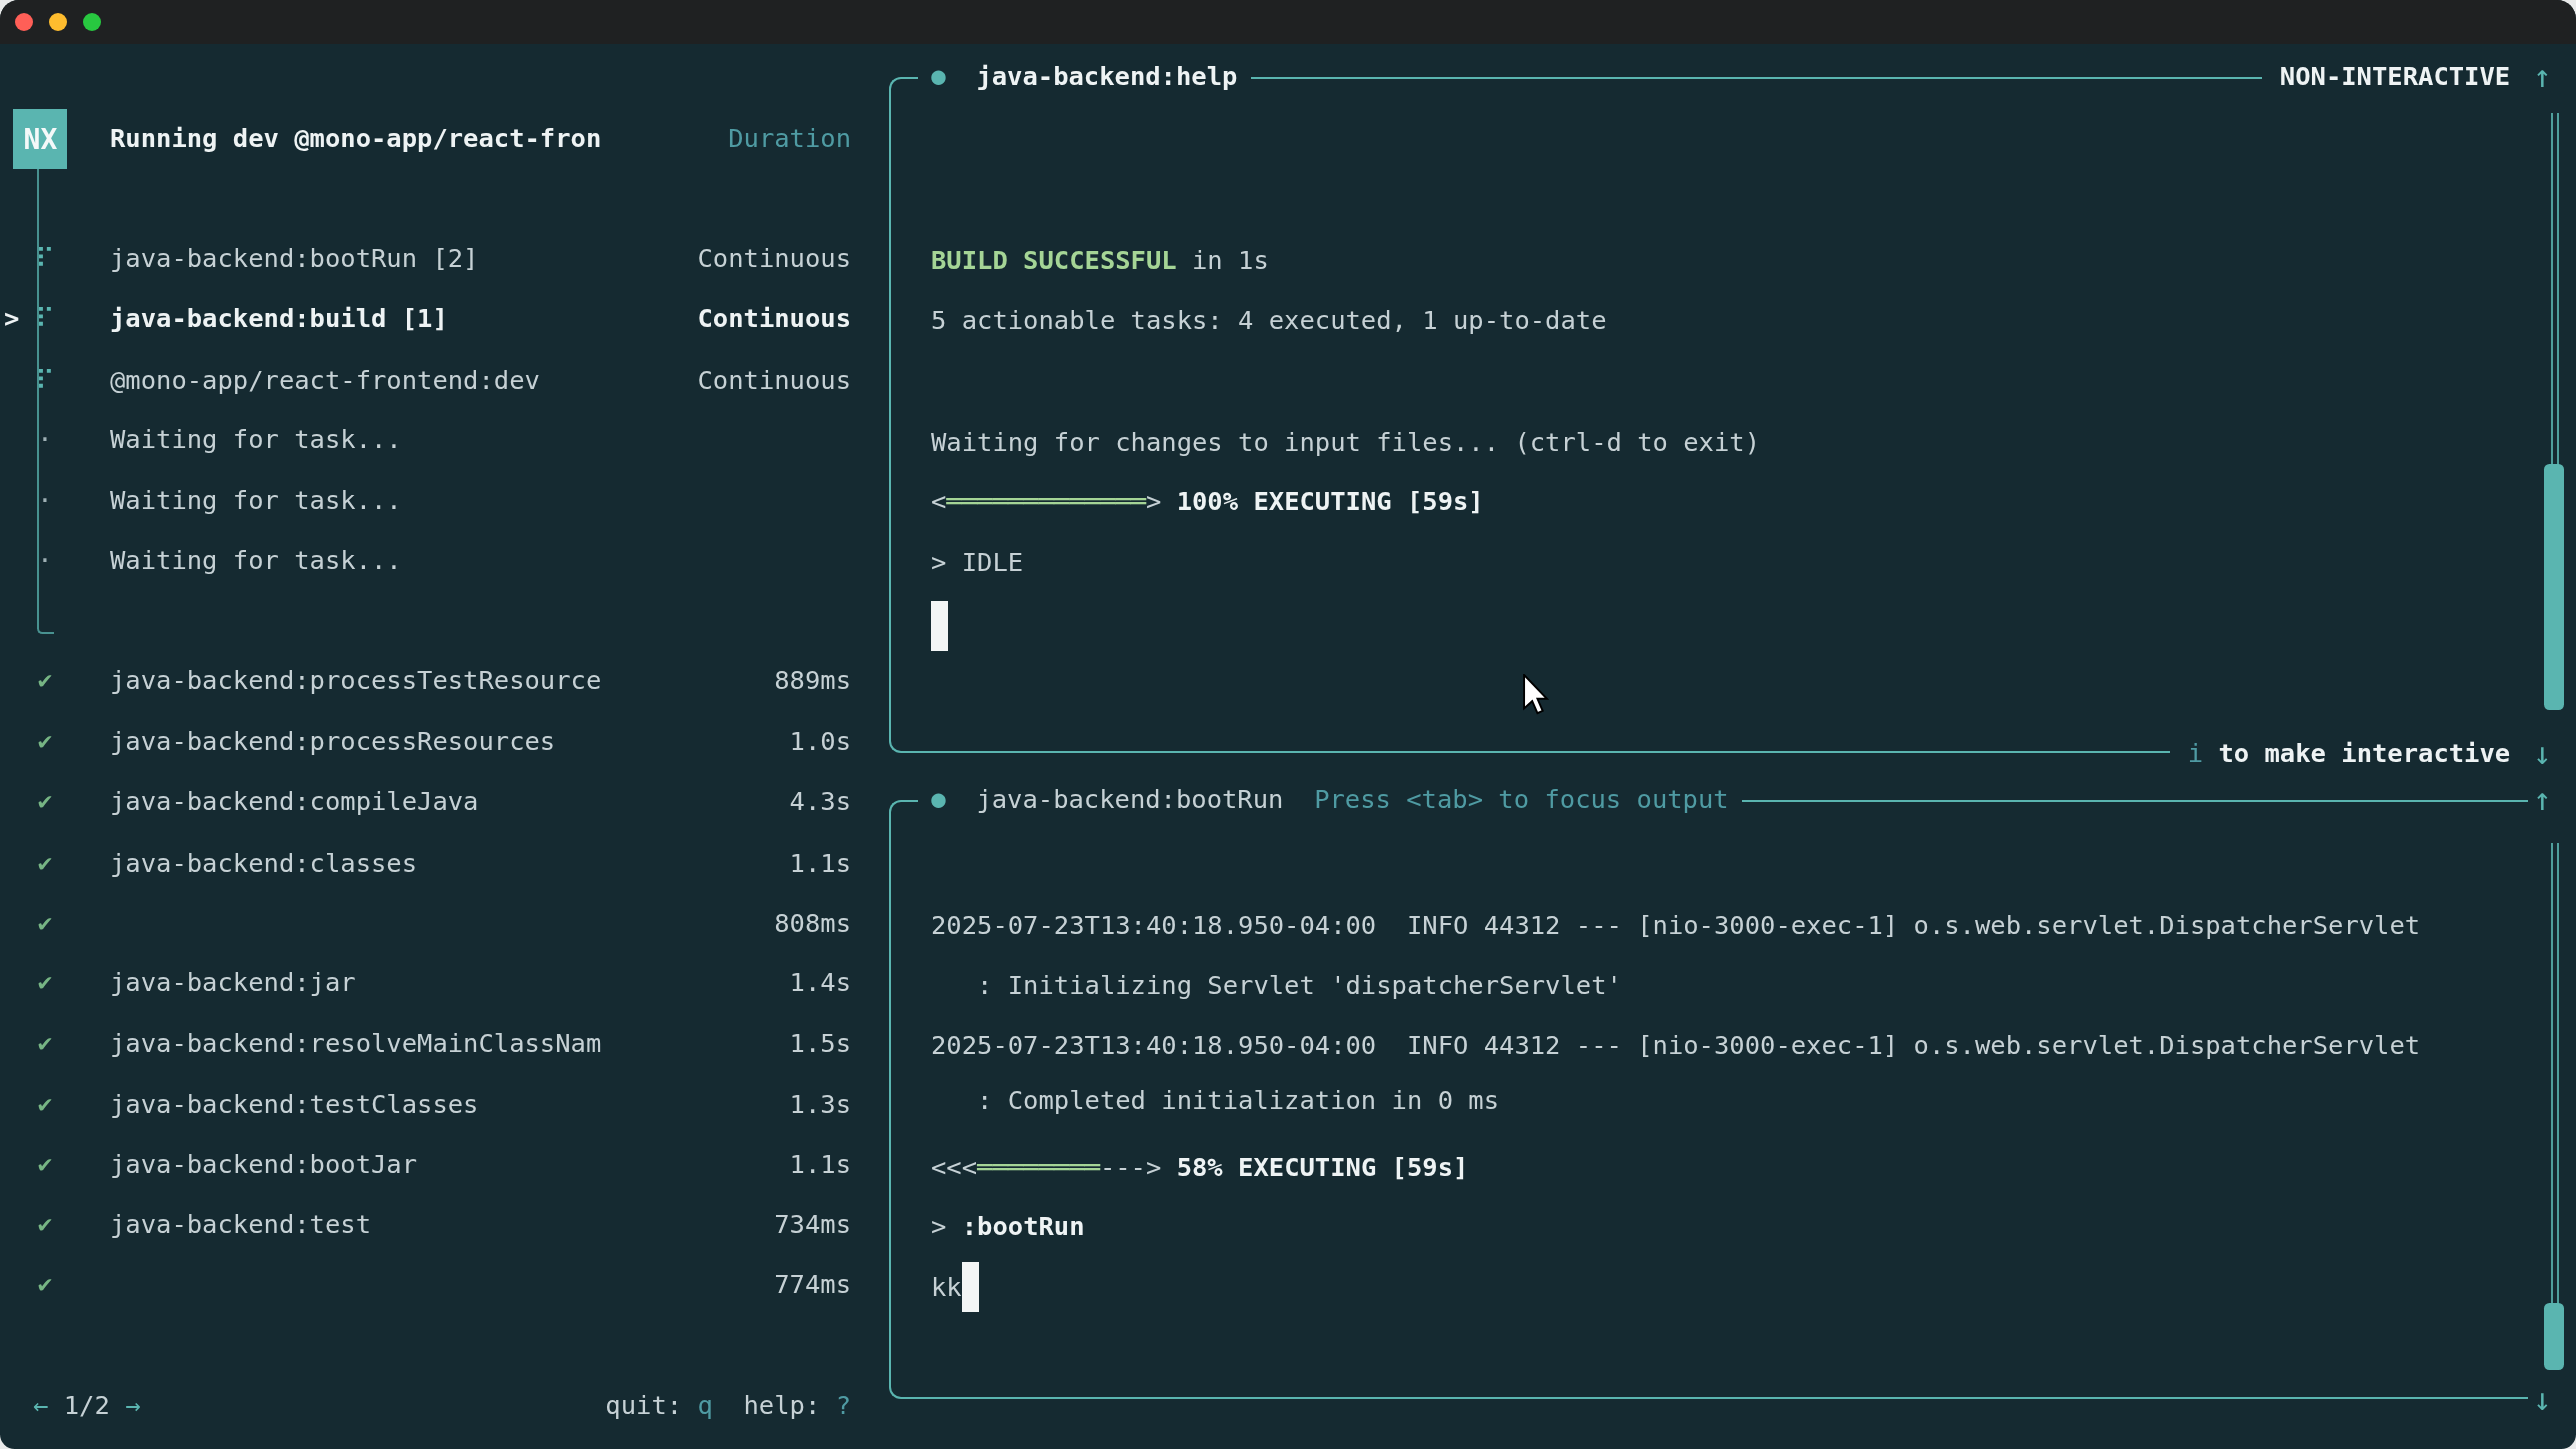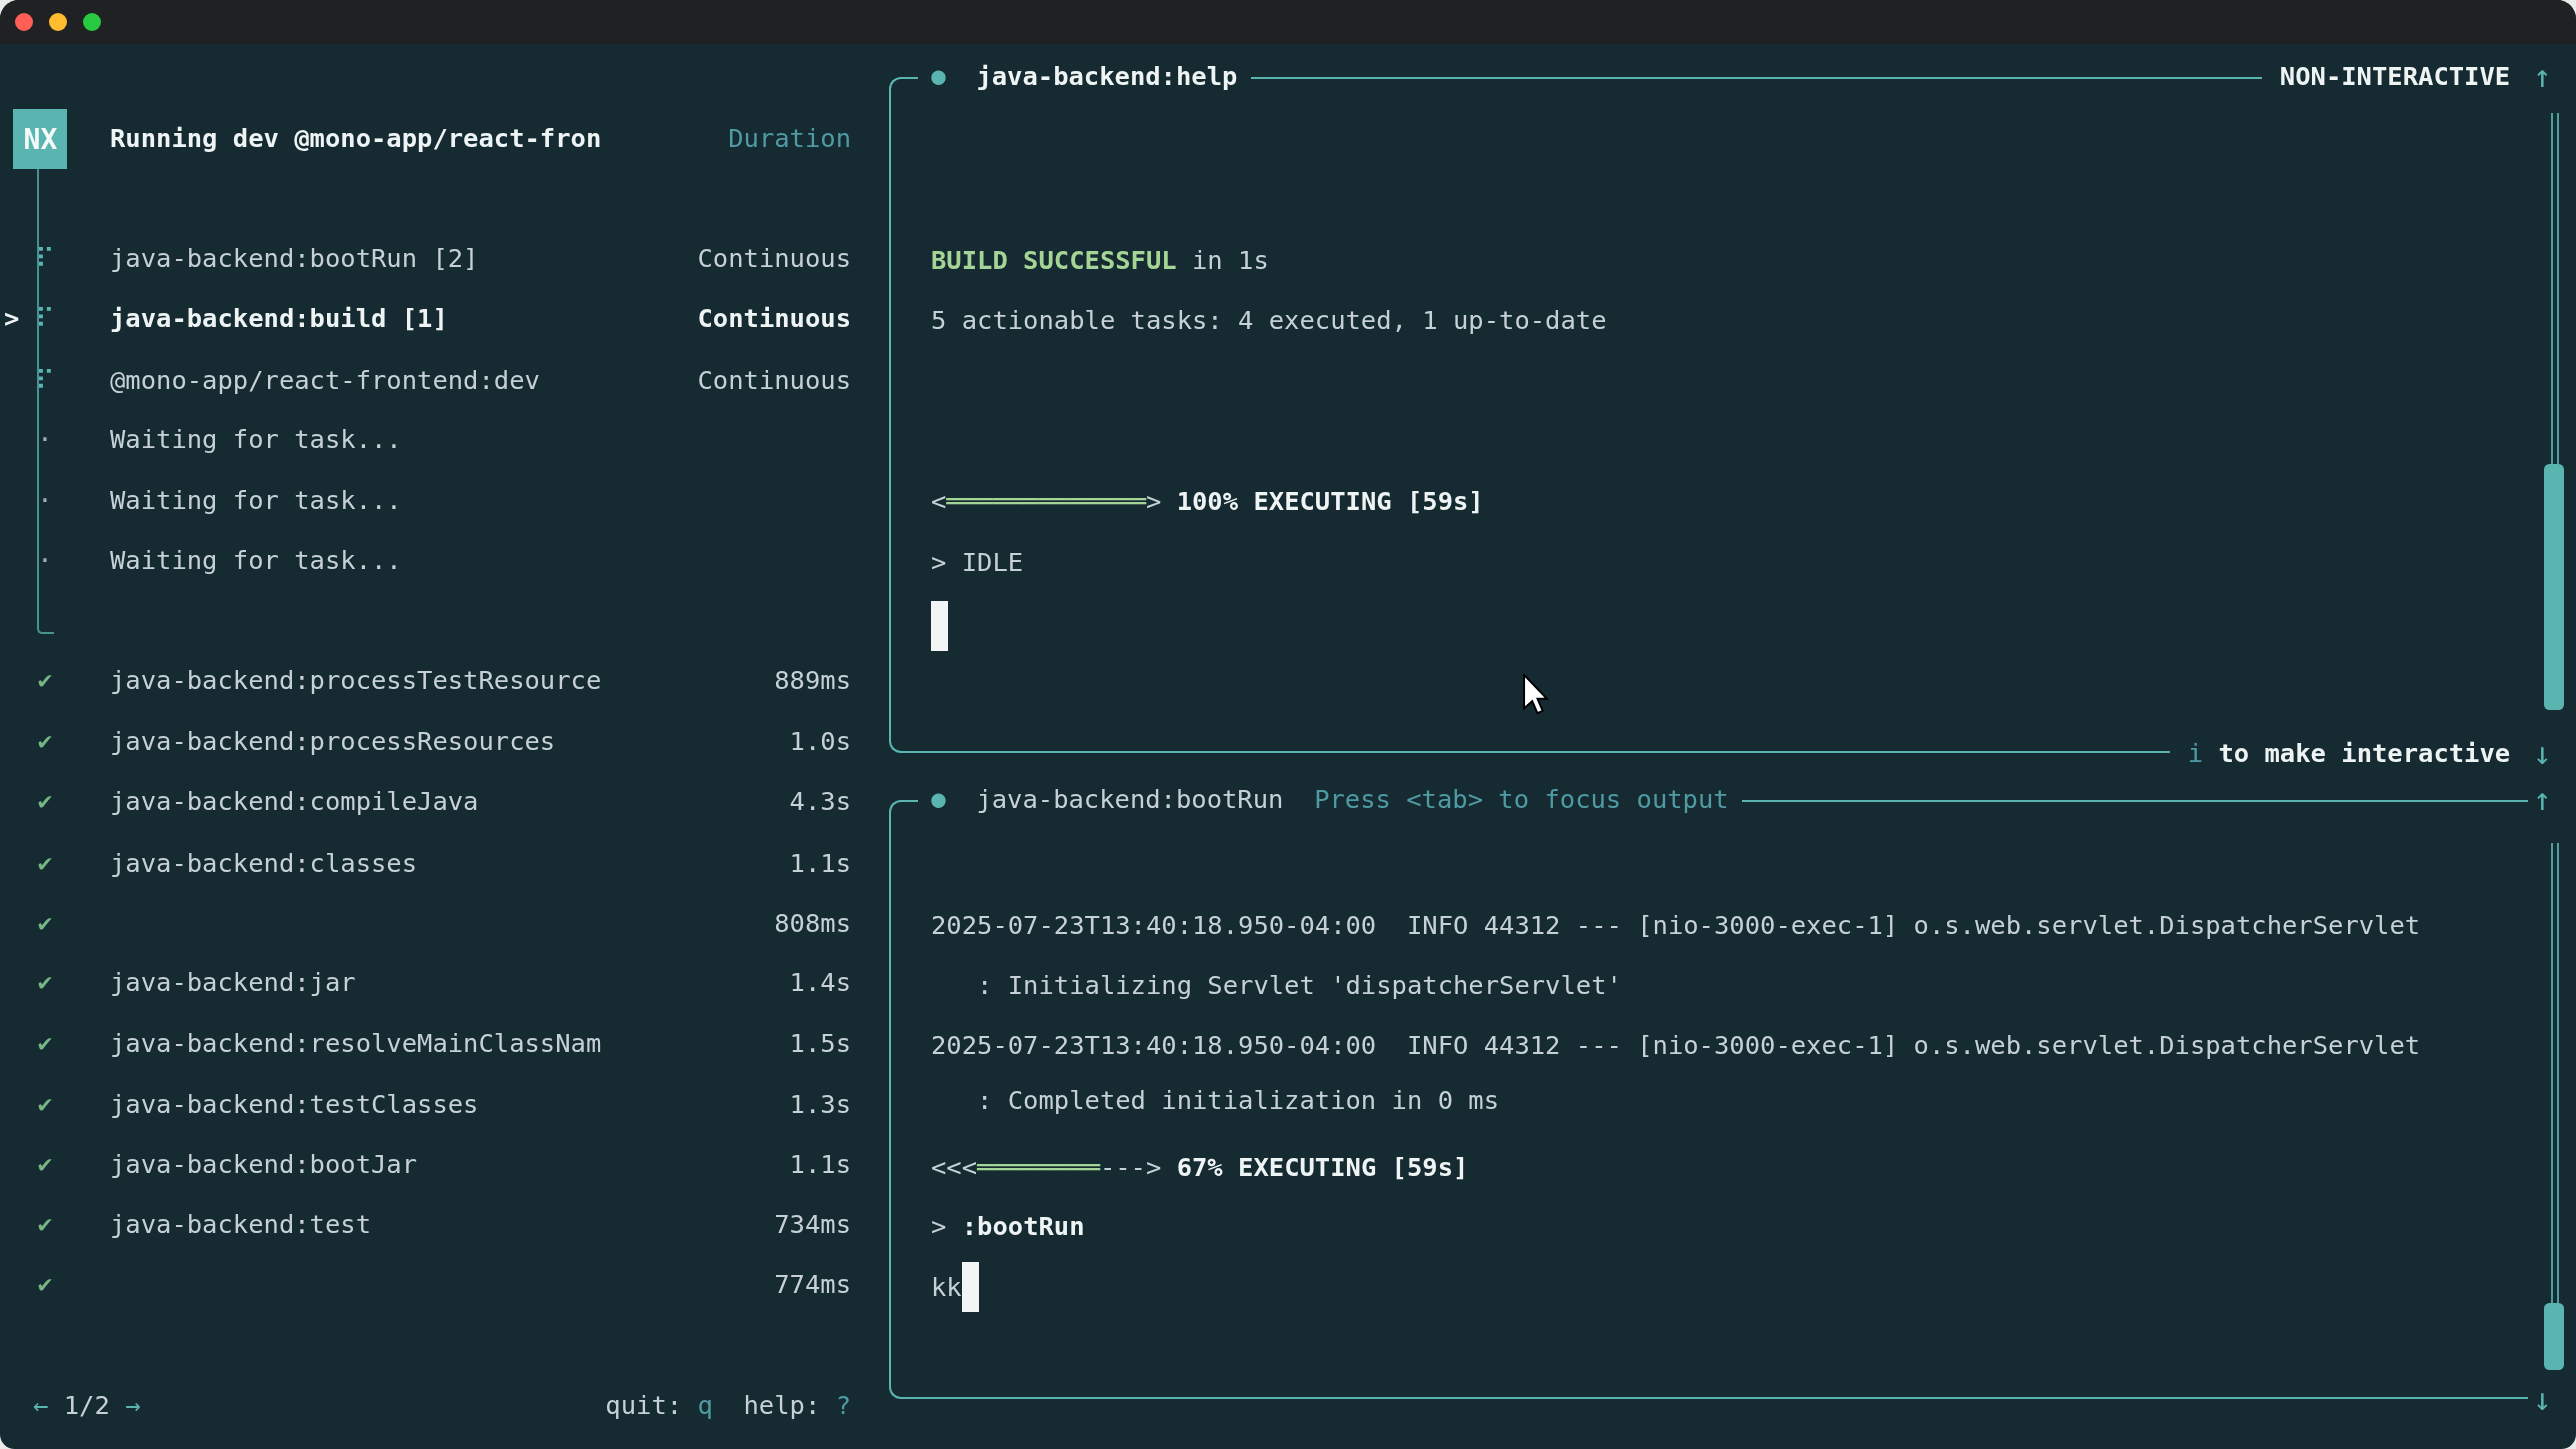--- a/index.html
+++ b/index.html
@@ -229,20 +229,21 @@
         </span>
         <span class="mask" style="padding:0 9.4px 0 5.4px;">
           <span class="scroll-arrow">↑</span>
         </span>
       </div>
 
       <div class="pline" style="top:151px">
         <span class="greenb">BUILD SUCCESSFUL</span><span> in 1s</span>
       </div>
       <div class="pline" style="top:211px">5 actionable tasks: 4 executed, 1 up-to-date</div>
+      <div class="pline" style="top:333px">Waiting for changes to input files... (ctrl-d to exit)</div>
       <div class="pline" style="top:392px">
         <span>&lt;</span><span class="greenb">═════════════</span><span>&gt;</span><span class="b"> 100% EXECUTING [59s]</span>
       </div>
       <div class="pline" style="top:453px">&gt; IDLE</div>
       <div class="pline" style="top:517px">
         <span class="cursor"></span>
       </div>
 
       <div class="ftr">
         <span class="spacer"></span>
@@ -269,21 +270,21 @@
         <span class="mask" style="padding:0 9.4px 0 5.4px;">
           <span class="scroll-arrow">↑</span>
         </span>
       </div>
 
       <div class="pline" style="top:93px">2025-07-23T13:40:18.950-04:00  INFO 44312 --- [nio-3000-exec-1] o.s.web.servlet.DispatcherServlet</div>
       <div class="pline" style="top:153px">   : Initializing Servlet 'dispatcherServlet'</div>
       <div class="pline" style="top:213px">2025-07-23T13:40:18.950-04:00  INFO 44312 --- [nio-3000-exec-1] o.s.web.servlet.DispatcherServlet</div>
       <div class="pline" style="top:268px">   : Completed initialization in 0 ms</div>
       <div class="pline" style="top:335px">
-        <span>&lt;&lt;&lt;</span><span class="greenb">════════</span><span>---&gt;</span><span class="b"> 67% EXECUTING [59s]</span>
+        <span>&lt;&lt;&lt;</span><span class="greenb">════════</span><span>---&gt;</span><span class="b"> 58% EXECUTING [59s]</span>
       </div>
       <div class="pline" style="top:394px">
         <span>&gt; </span><span class="b">:bootRun</span>
       </div>
       <div class="pline" style="top:455px">
         <span>kk</span><span class="cursor"></span>
       </div>
 
       <div class="ftr">
         <span class="spacer"></span>

